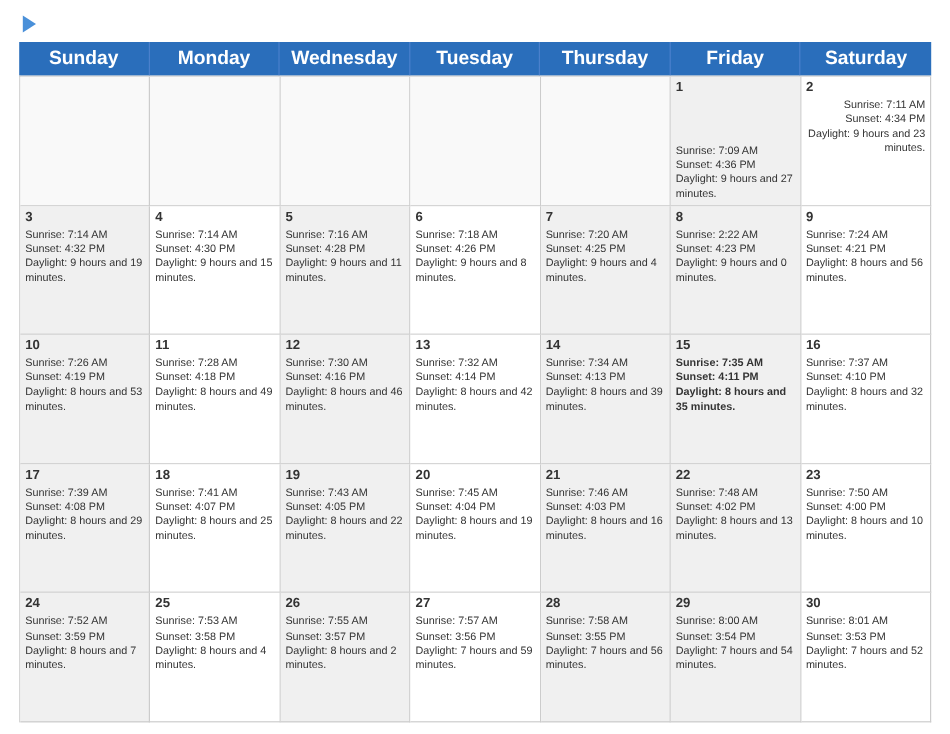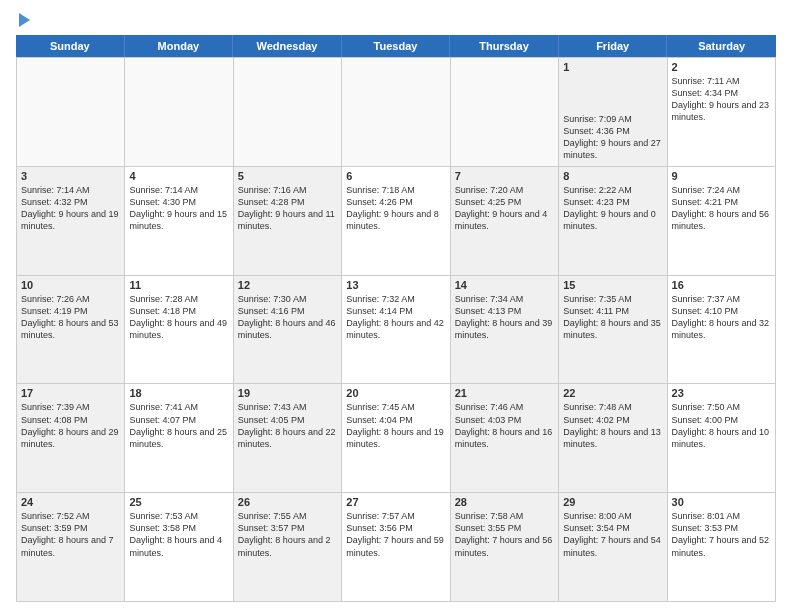--- a/index.html
+++ b/index.html
@@ -53,21 +53,21 @@
       display: flex;
       flex-direction: column;
     }
     .cal-header {
       display: grid;
       grid-template-columns: repeat(7, 1fr);
       background: #2a6ebb;
     }
     .cal-header-cell {
       color: #fff;
-      font-size: 11px;
+      font-size: 16px;
       font-weight: bold;
       padding: 5px 4px;
       text-align: center;
       border-right: 1px solid #4a80cc;
     }
     .cal-header-cell:last-child { border-right: none; }
     .cal-body {
       flex: 1;
       display: grid;
       grid-template-rows: repeat(5, 1fr);
@@ -142,21 +142,21 @@
           <div class="cal-cell empty"></div>
           <div class="cal-cell empty"></div>
           <div class="cal-cell shaded">
             <span class="day-number">1</span>
             <div class="cell-info" style="white-space: pre-line; margin-top: 40px;">Sunrise: 7:09 AM
 Sunset: 4:36 PM
 Daylight: 9 hours and 27 minutes.</div>
           </div>
           <div class="cal-cell">
             <span class="day-number">2</span>
-            <div class="cell-info" style="white-space: pre-line;">Sunrise: 7:11 AM
+            <div class="cell-info" style="white-space: pre-line; text-align: right;">Sunrise: 7:11 AM
 Sunset: 4:34 PM
 Daylight: 9 hours and 23 minutes.</div>
           </div>
         </div>
         <div class="cal-row">
           <div class="cal-cell shaded">
             <span class="day-number">3</span>
             <div class="cell-info" style="white-space: pre-line;">Sunrise: 7:14 AM
 Sunset: 4:32 PM
 Daylight: 9 hours and 19 minutes.</div>
@@ -224,21 +224,21 @@
 Daylight: 8 hours and 42 minutes.</div>
           </div>
           <div class="cal-cell shaded">
             <span class="day-number">14</span>
             <div class="cell-info" style="white-space: pre-line;">Sunrise: 7:34 AM
 Sunset: 4:13 PM
 Daylight: 8 hours and 39 minutes.</div>
           </div>
           <div class="cal-cell shaded">
             <span class="day-number">15</span>
-            <div class="cell-info" style="white-space: pre-line;">Sunrise: 7:35 AM
+            <div class="cell-info" style="white-space: pre-line; font-weight: bold;">Sunrise: 7:35 AM
 Sunset: 4:11 PM
 Daylight: 8 hours and 35 minutes.</div>
           </div>
           <div class="cal-cell">
             <span class="day-number">16</span>
             <div class="cell-info" style="white-space: pre-line;">Sunrise: 7:37 AM
 Sunset: 4:10 PM
 Daylight: 8 hours and 32 minutes.</div>
           </div>
         </div>

